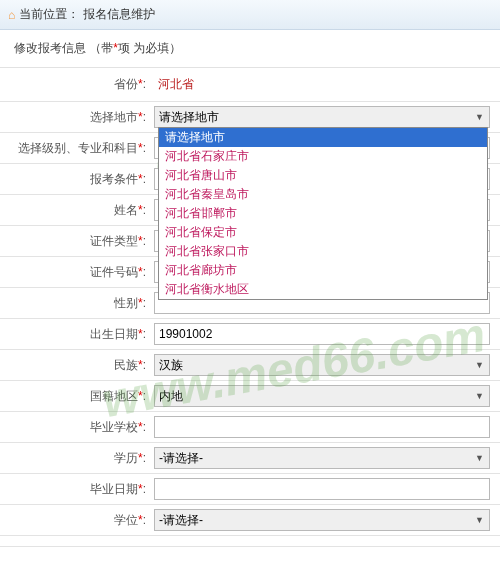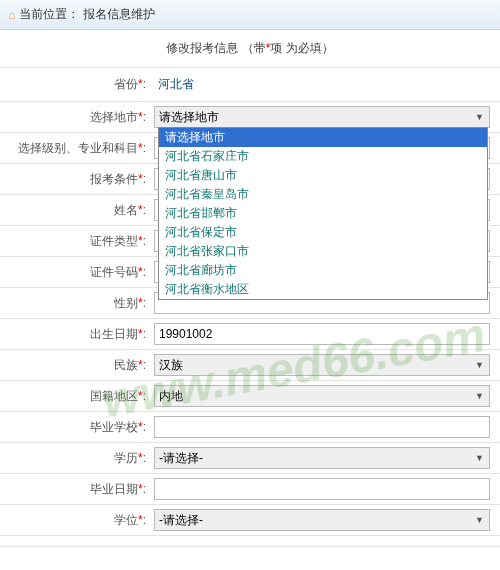--- a/index.html
+++ b/index.html
@@ -20,21 +20,20 @@
     gap: 4px;
   }
   .header-icon {
     color: #f39c47;
     font-size: 12px;
   }
   .section-title {
     padding: 10px 14px;
     color: #444;
     border-bottom: 1px solid #e2e2e2;
-    text-align: center;
   }
   .form-table { width: 100%; border-collapse: collapse; }
   .form-row { border-bottom: 1px solid #e3e3e3; }
   .label-cell {
     width: 150px;
     text-align: right;
     padding: 5px 4px 5px 2px;
     vertical-align: middle;
     color: #555;
   }
@@ -61,36 +60,36 @@
     position: absolute;
     right: 6px;
     top: 50%;
     transform: translateY(-50%);
     font-size: 9px;
     color: #555;
     pointer-events: none;
   }
   .readonly-text {
     padding: 4px 4px;
-    color: #0c4a6e;
+    color: #b91c1c;
   }
   .dropdown-overlay {
     position: absolute;
     left: 158px;
     top: 127px;
     width: 330px;
     background: #fff;
     border: 1px solid #8a8a8a;
     z-index: 10;
     font-size: 12px;
   }
   .dropdown-option {
     padding: 2px 6px;
     line-height: 15px;
-    color: #0f766e;
+    color: #be185d;
     cursor: default;
   }
   .dropdown-option.selected {
     background: #2f6fd0;
     color: #fff;
   }
   .watermark {
     position: absolute;
     left: 0; right: 0; top: 0; bottom: 0;
     pointer-events: none;

